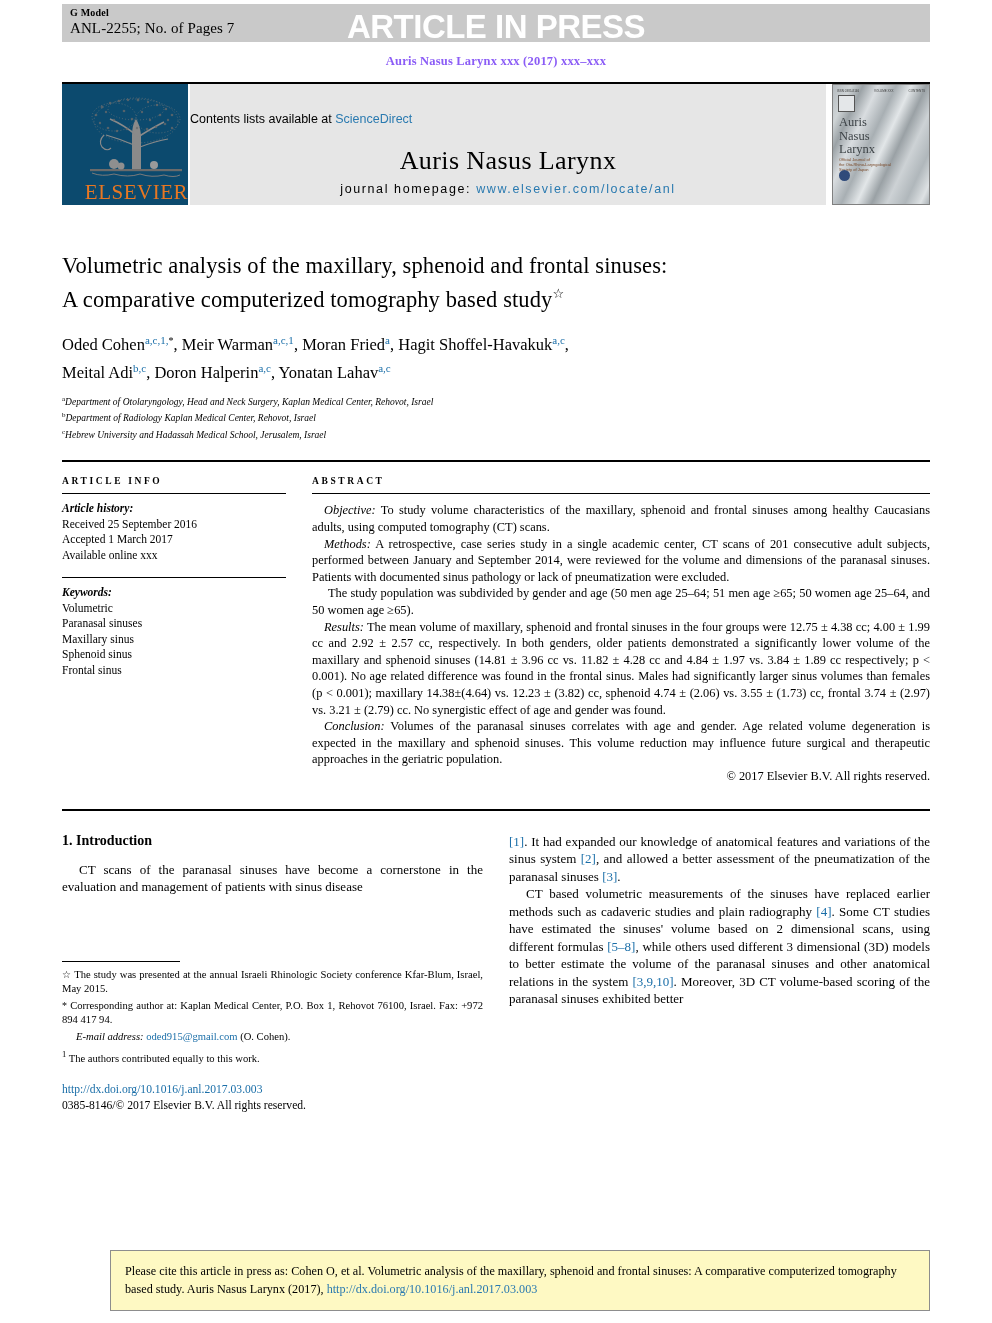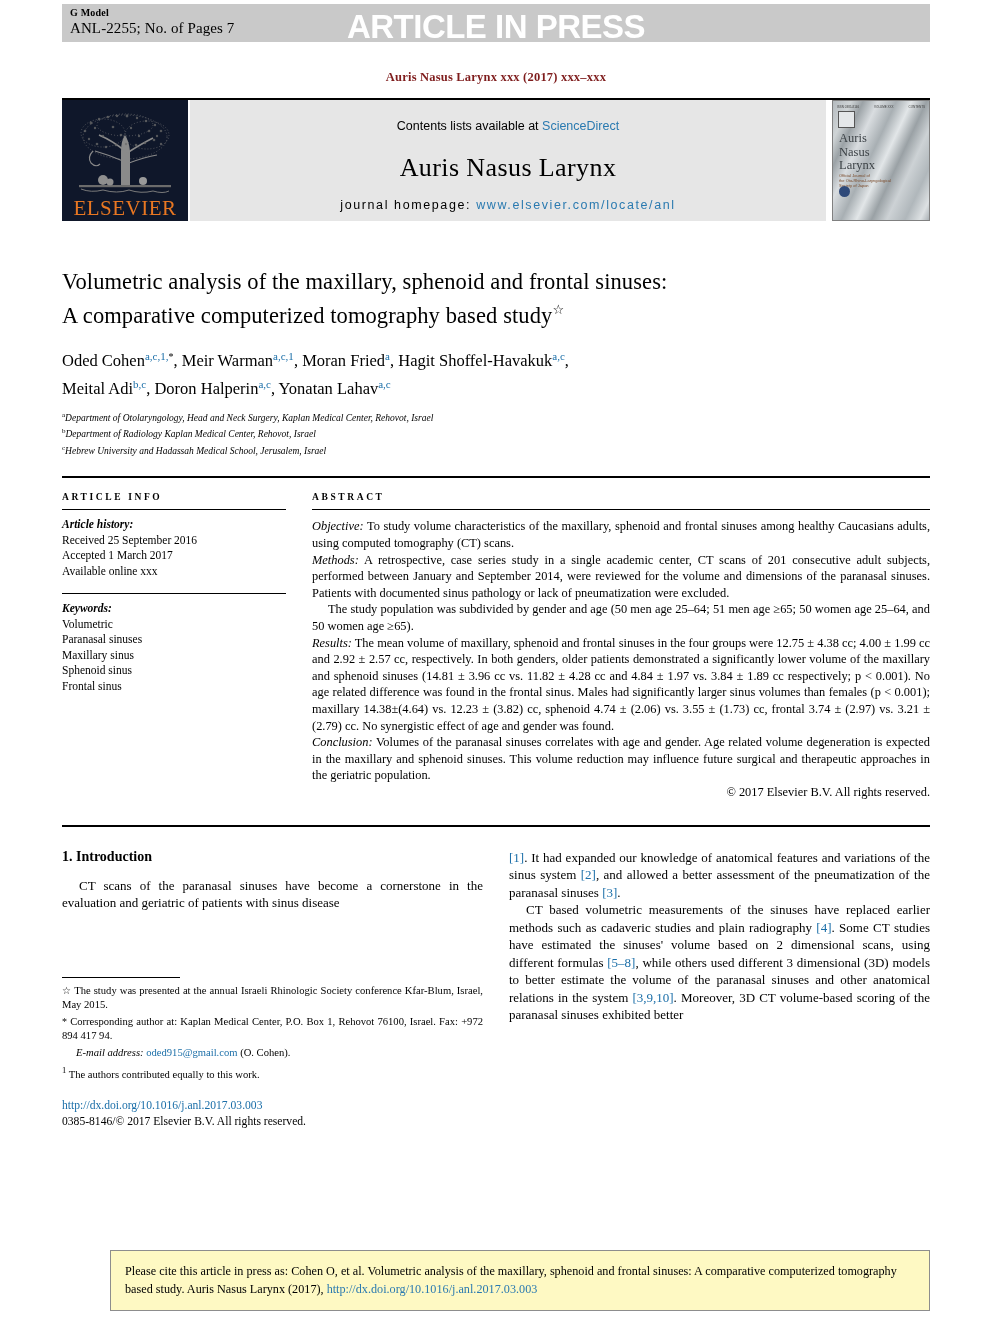--- a/index.html
+++ b/index.html
@@ -59,66 +59,65 @@
     font-family: "Liberation Sans", sans-serif;
     font-weight: bold;
     font-size: 33px;
     letter-spacing: -0.5px;
     color: #ffffff;
   }
 
   
   .journal-line {
     text-align: center;
-    margin-top: 28px;
+    margin-top: 12px;
     font-family: "Liberation Serif", serif;
     font-weight: bold;
     font-size: 12.5px;
-    color: #7f1d1d;
+    color: #8b5cf6;
     letter-spacing: 0.2px;
   }
 
   
   .masthead {
     margin-top: 13px;
     border-top: 2.2px solid #000;
     display: flex;
     align-items: stretch;
     height: 121px;
   }
   .logo-cell {
     width: 126px;
     flex: 0 0 126px;
-    background: #0f172a;
+    background: #0c4a6e;
     position: relative;
     display: flex;
     flex-direction: column;
     justify-content: flex-end;
-    align-items: center;
+    align-items: flex-end;
     padding-bottom: 2px;
     box-sizing: border-box;
   }
   .tree-svg { display:block; }
   .elsevier-word {
     font-family: "Liberation Serif", serif;
     font-size: 21px;
     letter-spacing: 0.5px;
     color: #e87722;
     line-height: 22px;
   }
   .center-cell {
     flex: 1 1 auto;
     background: #e6e6e6;
     position: relative;
     margin-left: 2px;
     margin-right: 6px;
   }
   .contents-line {
-    text-align: center;
-    padding-top: 19px;
+    padding-top: 28px;
     font-family: "Liberation Sans", sans-serif;
     font-size: 12.5px;
     color: #000;
   }
   .sd-link { color: #2a7ab0; }
   .journal-title {
     text-align: center;
     margin-top: 20px;
     font-family: "Liberation Serif", serif;
     font-size: 26px;
@@ -259,21 +258,21 @@
   }
   .info-body i { font-weight: bold; }
   .kw-block { margin-top: 6px; }
   .abs-body {
     font-family: "Liberation Serif", serif;
     font-size: 12.4px;
     line-height: 16.6px;
     text-align: justify;
   }
   .abs-body p { margin: 0; }
-  .abs-lead { font-style: italic; }
+  .abs-lead { font-style: italic; margin-left: 12px; }
   .abs-indent { text-indent: 16px; }
   .copyright {
     text-align: right;
     margin-top: 2px;
   }
 
   
   .body-rule {
     margin-top: 24px;
     border-top: 2.2px solid #000;
@@ -511,21 +510,21 @@
       </div>
     </div>
   </div>
 
   <div class="body-rule"></div>
 
   <div class="body-cols">
 
     <div class="bcol">
       <div class="sec-head">1.  Introduction</div>
-      <p class="para ind">CT scans of the paranasal sinuses have become a cornerstone in the evaluation and geriatric of patients with sinus disease</p>
+      <p class="para ind">CT scans of the paranasal sinuses have become a cornerstone in the evaluation and management of patients with sinus disease</p>
 
       <div class="fn-wrap">
         <div class="fn-rule"></div>
         <p class="fn"><span class="fn-sym">☆</span><span> The study was presented at the annual Israeli Rhinologic Society conference Kfar-Blum, Israel, May 2015.</span></p>
         <p class="fn"><span class="fn-sym">*</span><span> Corresponding author at: Kaplan Medical Center, P.O. Box 1, Rehovot 76100, Israel. Fax: +972 894 417 94.</span></p>
         <p class="fn" style="text-indent:14px;"><i>E-mail address:</i> <span class="fn-mail">oded915@gmail.com</span><span> (O. Cohen).</span></p>
         <p class="fn"><span class="fn-sym" style="vertical-align:super;font-size:8.5px;">1</span><span> The authors contributed equally to this work.</span></p>
 
         <div class="doi-line">http://dx.doi.org/10.1016/j.anl.2017.03.003</div>
         <div class="issn-line">0385-8146/© 2017 Elsevier B.V. All rights reserved.</div>

